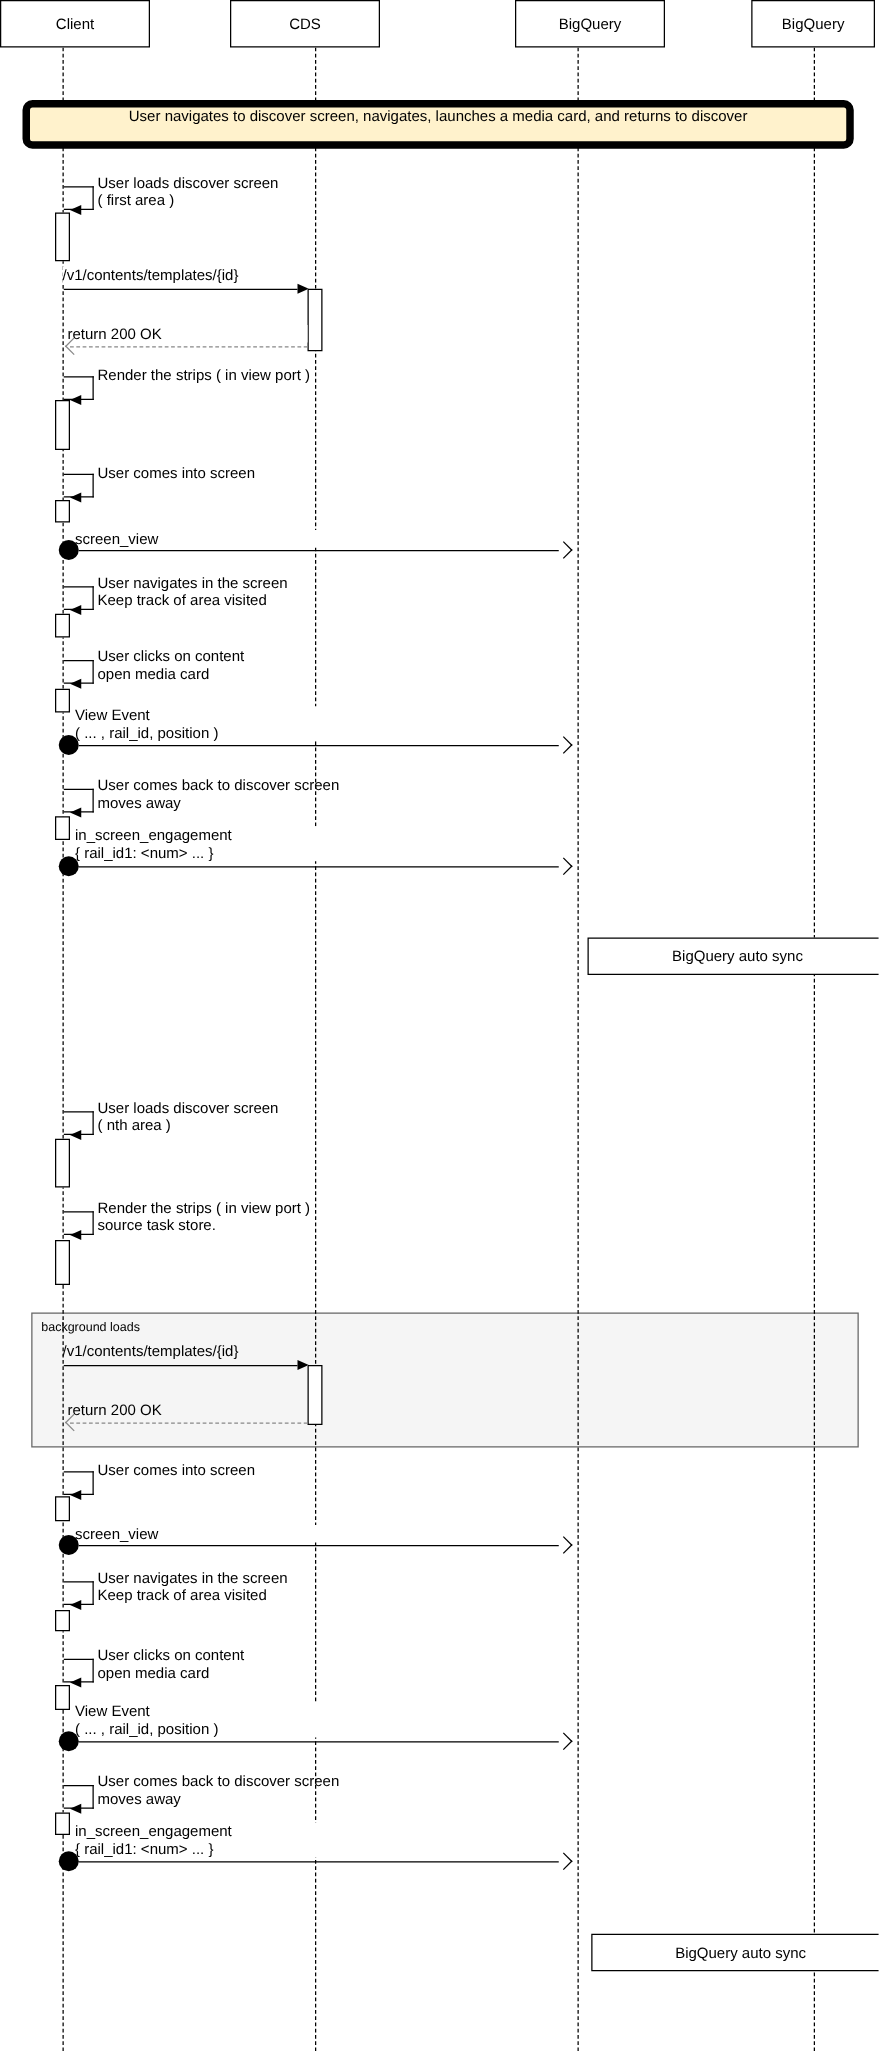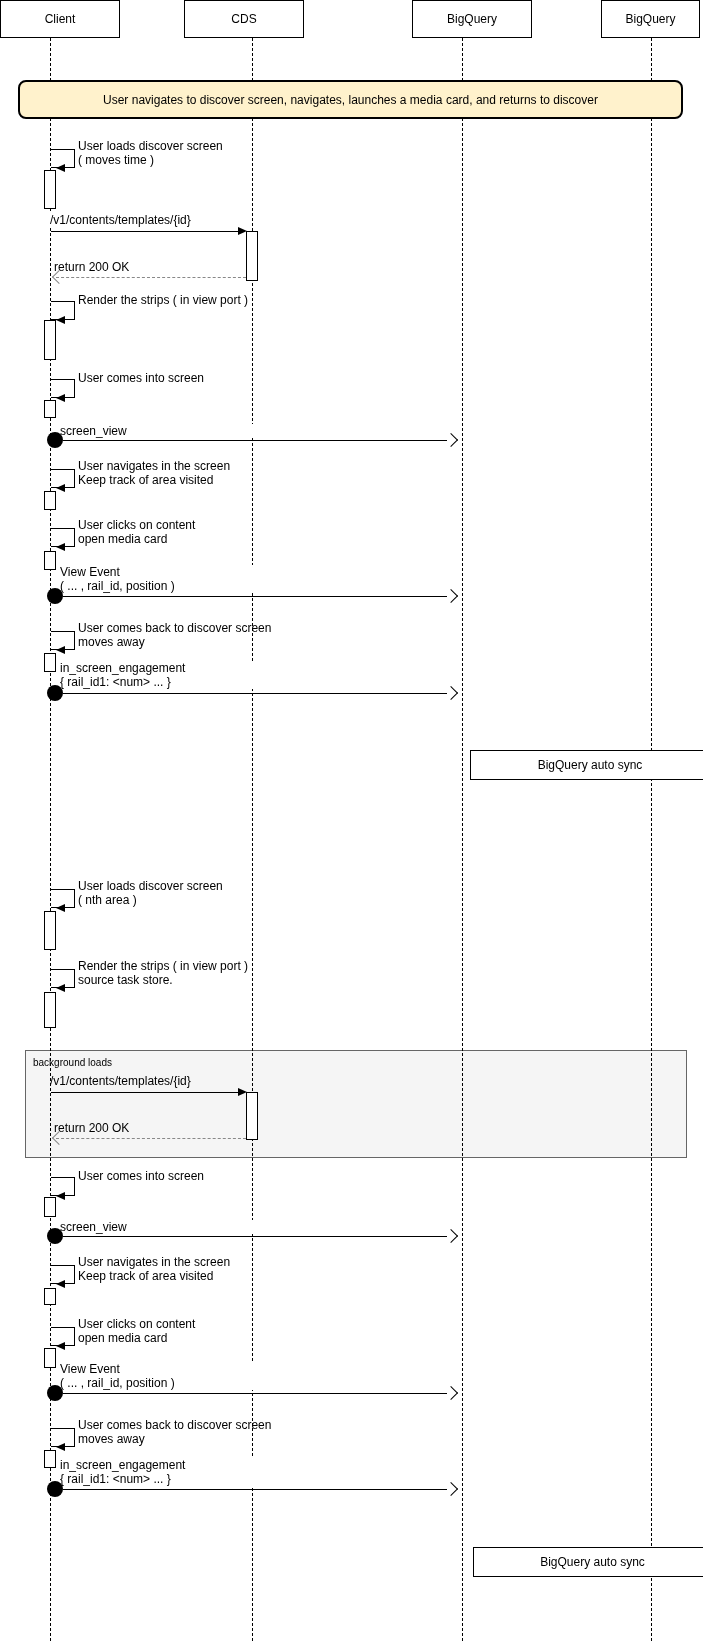--- a/index.html
+++ b/index.html
@@ -2,22 +2,22 @@
 <html><head>
 <meta charset="utf-8">
 <style>
   html,body{margin:0;padding:0;background:#fff;}
   .canvas{position:relative;width:703px;height:1641px;background:#fff;overflow:hidden;
           font-family:"Liberation Sans",sans-serif;color:#000;}
   .actor-box{position:absolute;width:120px;height:38px;background:#fff;border:1px solid #000;
              box-sizing:border-box;display:flex;align-items:center;justify-content:center;
              font-size:12px;}
   .lifeline{position:absolute;width:0;border-left:1px dashed #000;}
-  .note{position:absolute;background:#FFF2CC;border:2px solid #000000;border-radius:8px;
-        box-sizing:border-box;display:flex;align-items:center;justify-content:center;
+  .note{position:absolute;background:#FFF2CC;border:6px solid #000000;border-radius:8px;
+        box-sizing:border-box;display:flex;align-items:flex-start;justify-content:center;
         font-size:12px;text-align:center;padding:0 21px;}
   .frame{position:absolute;background:#F5F5F5;border:1px solid #666;box-sizing:border-box;}
   .frame-label{position:absolute;font-size:10px;color:#000;}
   .sync-box{position:absolute;background:#fff;border:1px solid #000;box-sizing:border-box;
             display:flex;align-items:center;justify-content:center;font-size:12px;margin-left:28px;}
   .activation{position:absolute;width:12px;background:#fff;border:1px solid #000;box-sizing:border-box;}
   .self-loop{position:absolute;width:24px;height:19px;border:1px solid #000;border-left:none;
              box-sizing:border-box;}
   .self-text{position:absolute;font-size:12px;line-height:14px;white-space:nowrap;}
   .msg-label{position:absolute;font-size:12px;line-height:14px;text-align:left;white-space:nowrap;
@@ -65,21 +65,21 @@
       <span>User navigates to discover screen, navigates, launches a media card, and returns to discover</span>
     </div>
 
   <div>
 
     <div>
       <div class="self-loop" style="left:51px;top:149px;"></div>
       <div class="tri-left" style="left:56px;top:164px;"></div>
       <div class="self-text" style="left:78px;top:139px;">
         <div>User loads discover screen</div>
-        <div>( moves time )</div>
+        <div>( first area )</div>
       </div>
       <div class="activation" style="left:44px;top:170px;height:39px;"></div>
     </div>
 
     <div>
       <div class="msg-label" style="left:50px;top:213px;width:196px;">/v1/contents/templates/{id}</div>
       <div class="h-line" style="left:51px;top:231px;width:187px;"></div>
       <div class="tri-right" style="left:238px;top:227px;"></div>
       <div class="activation" style="left:246px;top:231px;height:50px;"></div>
     </div>

